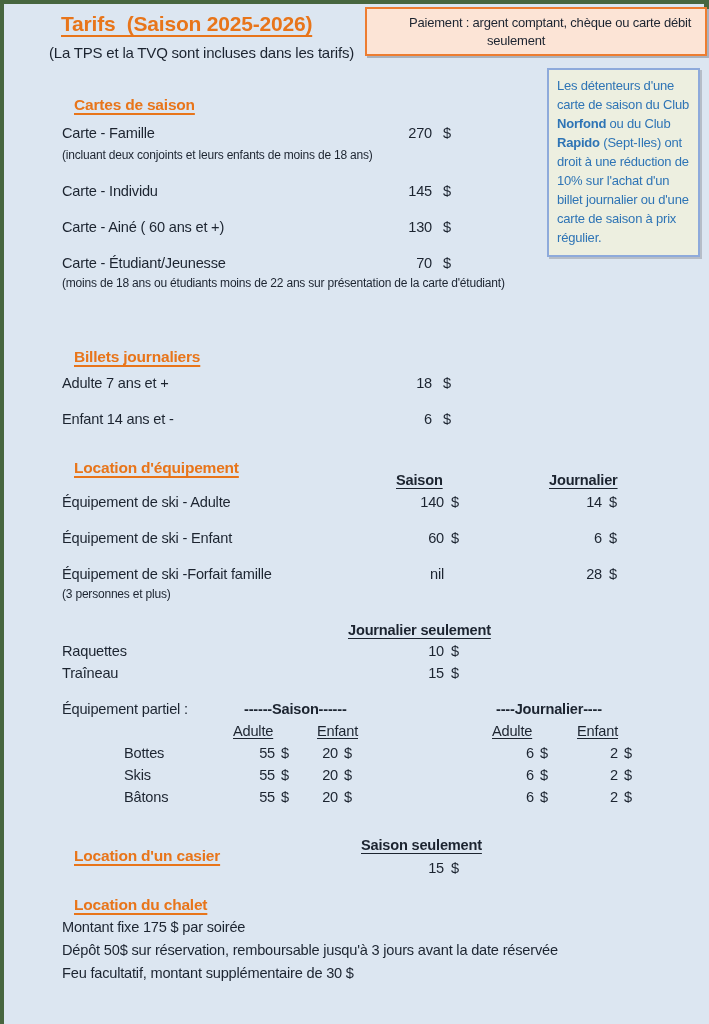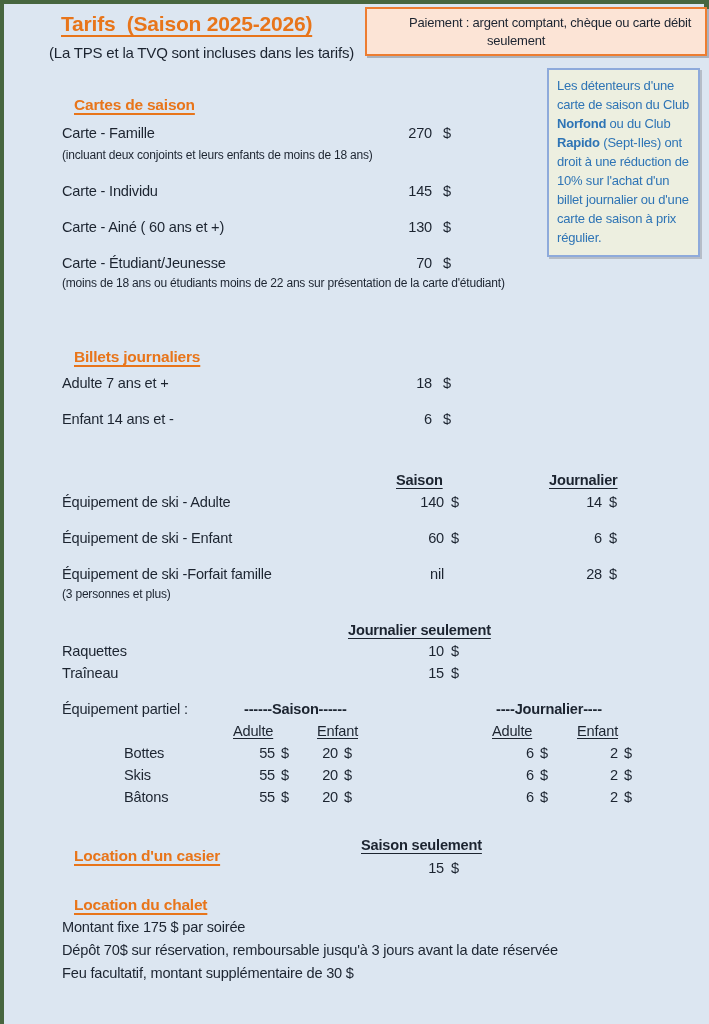--- a/index.html
+++ b/index.html
@@ -116,20 +116,21 @@
     <span class="lbl">Adulte 7 ans et +</span>
     <span class="numA">18</span>
     <span class="curA">$</span>
   </div>
   <div class="row" style="top:407px">
     <span class="lbl">Enfant 14 ans et -</span>
     <span class="numA">6</span>
     <span class="curA">$</span>
   </div>
 
+  <h2 class="sec" style="top:443px">Location d'équipement</h2>
 
   <div class="row" style="top:468px">
     <span class="colh colh-season">Saison</span>
     <span class="colh colh-daily">Journalier</span>
   </div>
 
   <div class="row" style="top:490px">
     <span class="lbl">Équipement de ski - Adulte</span>
     <span class="numB">140</span>
     <span class="curB">$</span>
@@ -218,18 +219,18 @@
   <div class="row" style="top:856px">
     <span class="numB">15</span>
     <span class="curB">$</span>
   </div>
 
   <h2 class="sec" style="top:880px">Location du chalet</h2>
   <div class="row" style="top:915px">
     <span class="lbl">Montant fixe 175 $ par soirée</span>
   </div>
   <div class="row" style="top:938px">
-    <span class="lbl">Dépôt 70$ sur réservation, remboursable jusqu'à 3 jours avant la date réservée</span>
+    <span class="lbl">Dépôt 50$ sur réservation, remboursable jusqu'à 3 jours avant la date réservée</span>
   </div>
   <div class="row" style="top:961px">
     <span class="lbl">Feu facultatif, montant supplémentaire de 30 $</span>
   </div>
 </div>
 
 </body></html>

